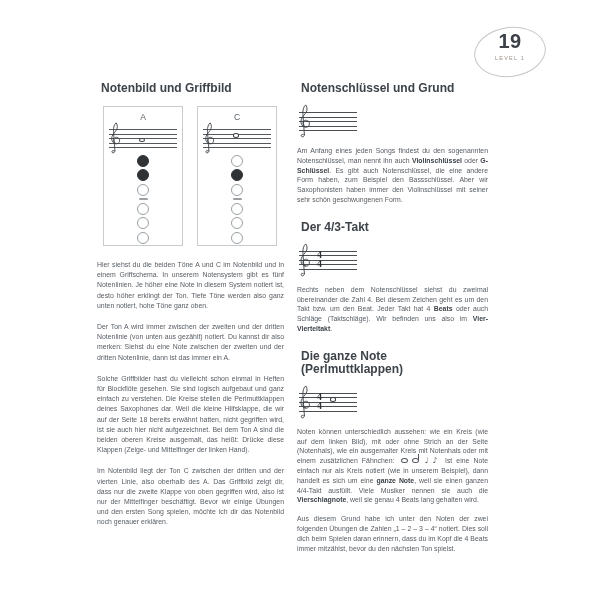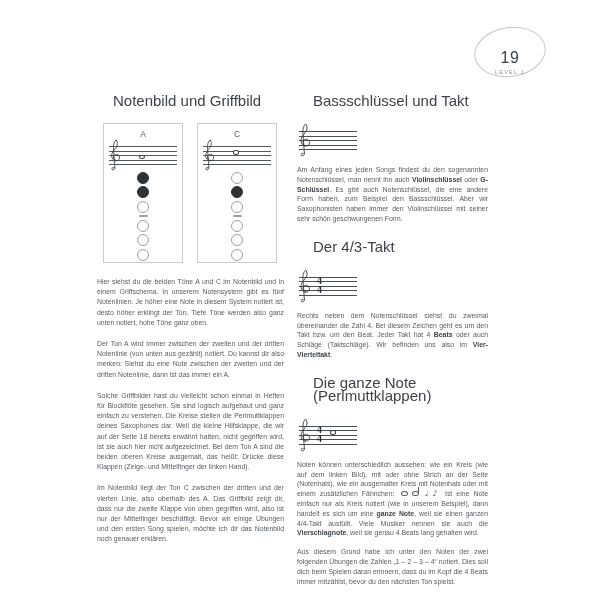--- a/index.html
+++ b/index.html
@@ -3,29 +3,29 @@
 <meta charset="utf-8">
 <style>
   html,body{margin:0;padding:0;background:#ffffff;}
   body{width:600px;height:600px;font-family:"Liberation Sans",sans-serif;}
   .page{position:relative;width:600px;height:600px;overflow:hidden;background:#fff;}
 
   
   .badge{position:absolute;left:472px;top:24px;width:76px;height:58px;text-align:center;}
   .badge-ellipse{position:absolute;left:2px;top:3px;width:70px;height:48px;
     border:1px solid #c6c6c6;border-radius:50%;transform:rotate(-8deg);}
-  .badge-num{position:relative;font-size:16px;font-weight:normal;color:#3c4248;margin-top:25px;letter-spacing:.5px;}
+  .badge-num{position:relative;font-size:20px;font-weight:bold;color:#3c4248;margin-top:6px;letter-spacing:.5px;}
   .badge-level{position:relative;font-size:5.5px;color:#9d8f86;letter-spacing:1.2px;margin-top:2px;}
 
   
   .col{position:absolute;top:78px;}
   .col-left{left:97px;width:187px;}
   .col-right{left:297px;width:191px;}
 
-  h2{font-size:15px;font-weight:normal;color:#3d4349;margin:16px;line-height:13px;}
+  h2{font-size:12px;font-weight:bold;color:#3d4349;margin:4px;line-height:13px;}
   p{font-size:6.9px;color:#565c62;text-align:justify;margin:0 0 11px 0;hyphens:auto;}
   .col-left p{line-height:10.2px;}
   .col-right p{line-height:9.8px;margin-bottom:9px;}
   .b{font-weight:bold;color:#3d4349;}
 
   
   .diagrams{display:flex;gap:14px;padding-left:6px;margin-top:11px;}
   .fingering-box{width:80px;height:140px;border:1px solid #c9cbcd;background:#fff;
     display:flex;flex-direction:column;align-items:center;box-sizing:border-box;}
   .note-label{font-size:8.5px;color:#5a6066;margin-top:5px;}
@@ -133,21 +133,21 @@
     </div>
 
     <p style="margin-top:14px">Hier siehst du die beiden Töne A und C im Notenbild und in einem Griffschema. In unserem Notensystem gibt es fünf Notenlinien. Je höher eine Note in diesem System notiert ist, desto höher erklingt der Ton. Tiefe Töne werden also ganz unten notiert, hohe Töne ganz oben.</p>
     <p>Der Ton A wird immer zwischen der zweiten und der dritten Notenlinie (von unten aus gezählt) notiert. Du kannst dir also merken: Siehst du eine Note zwischen der zweiten und der dritten Notenlinie, dann ist das immer ein A.</p>
     <p>Solche Griffbilder hast du vielleicht schon einmal in Heften für Blockflöte gesehen. Sie sind logisch aufgebaut und ganz einfach zu verstehen. Die Kreise stellen die Perlmuttklappen deines Saxophones dar. Weil die kleine Hilfsklappe, die wir auf der Seite 18 bereits erwähnt hatten, nicht gegriffen wird, ist sie auch hier nicht aufgezeichnet. Bei dem Ton A sind die beiden oberen Kreise ausgemalt, das heißt: Drücke diese Klappen (Zeige- und Mittelfinger der linken Hand).</p>
     <p>Im Notenbild liegt der Ton C zwischen der dritten und der vierten Linie, also oberhalb des A. Das Griffbild zeigt dir, dass nur die zweite Klappe von oben gegriffen wird, also ist nur der Mittelfinger beschäftigt. Bevor wir einige Übungen und den ersten Song spielen, möchte ich dir das Notenbild noch genauer erklären.</p>
   </div>
 
   <div class="col col-right">
 
-    <h2>Bassschlüssel und Takt</h2>
+    <h2>Notenschlüssel und Grund</h2>
 
     <div class="staff">
       <div class="staff-line" style="top:8px"></div>
       <div class="staff-line" style="top:12.5px"></div>
       <div class="staff-line" style="top:17px"></div>
       <div class="staff-line" style="top:21.5px"></div>
       <div class="staff-line" style="top:26px"></div>
       <svg class="clef" width="13" height="34">
           <use href="#clef-sym"></use>
         </svg>

